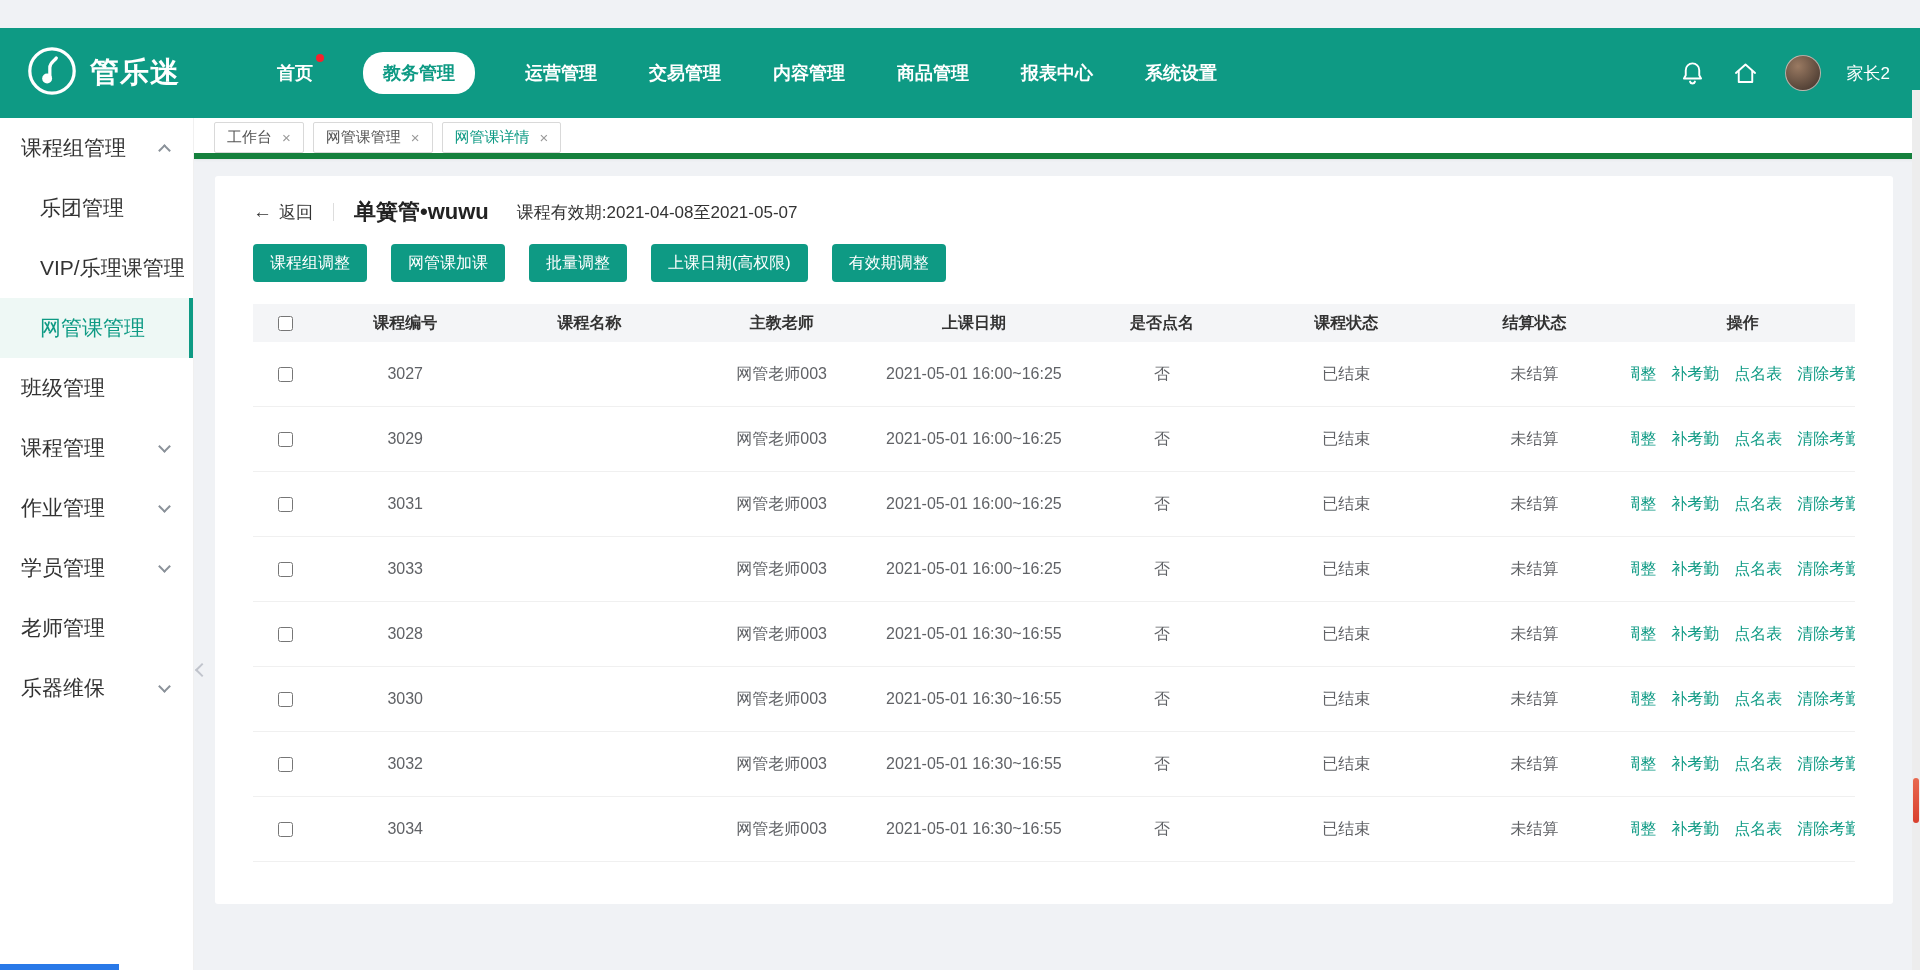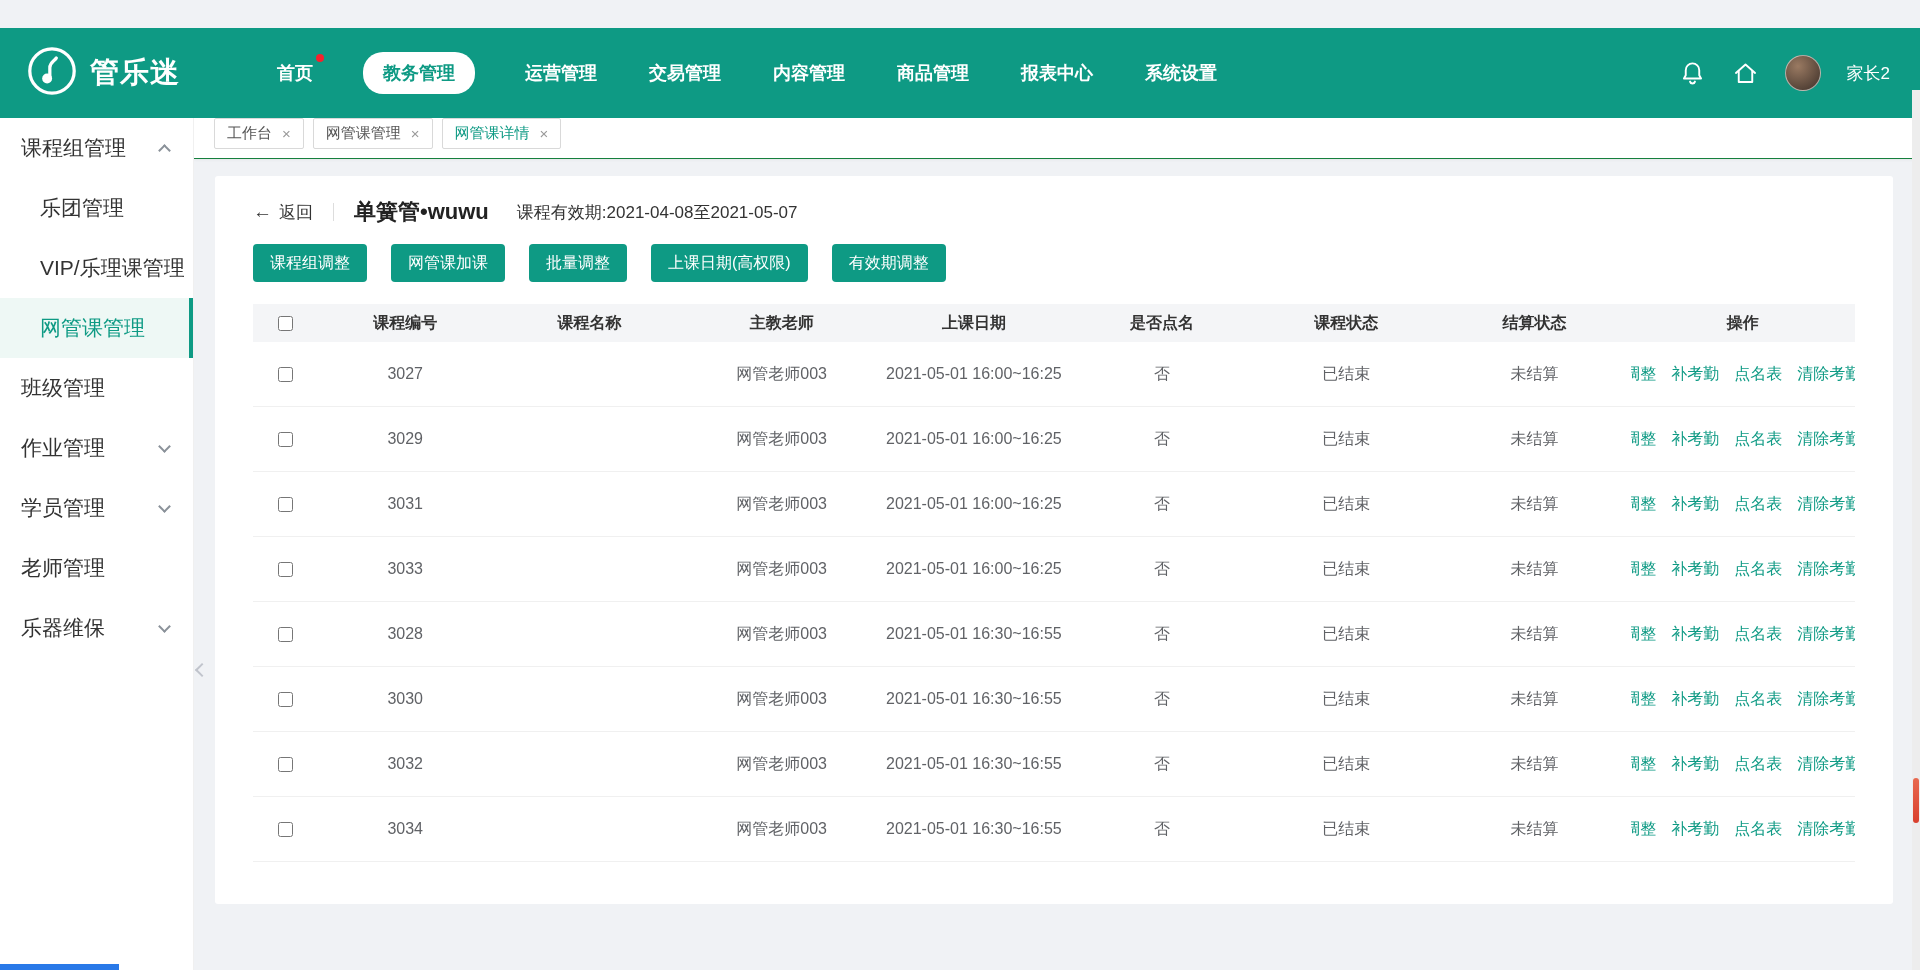--- a/index.html
+++ b/index.html
@@ -42,22 +42,22 @@
   .side-child.active{ color:var(--primary); background:var(--primary-light); border-right:4px solid var(--primary); }
   .chev{ width:9px; height:9px; border-right:2px solid #8a9199; border-bottom:2px solid #8a9199; flex-shrink:0; }
   .chev.up{ transform:rotate(-135deg); margin-top:4px; }
   .chev.down{ transform:rotate(45deg); margin-top:-4px; }
   .collapse-handle{ position:absolute; left:194px; top:530px; width:16px; height:44px;
     display:flex; align-items:center; justify-content:center; cursor:pointer; z-index:5; }
   .chev-left{ width:10px; height:10px; border-left:2px solid #c0c4cc; border-bottom:2px solid #c0c4cc; transform:rotate(45deg); }
 
   
   .content{ flex:1; background:var(--bg); display:flex; flex-direction:column; overflow:hidden; }
-  .tabbar{ height:41px; flex-shrink:0; background:#fff; border-bottom:1px solid #15803d;
-    box-shadow:0 1px 3px rgba(0,0,0,.05); display:flex; align-items:flex-start; gap:9px; padding:0 20px; }
+  .tabbar{ height:41px; flex-shrink:0; background:#fff; border-bottom:6px solid #15803d;
+    box-shadow:0 1px 3px rgba(0,0,0,.05); display:flex; align-items:flex-end; gap:9px; padding:0 20px; }
   .tab{ height:31px; display:flex; align-items:center; gap:10px; padding:0 12px;
     border:1px solid #d9d9d9; background:#fff; border-radius:2px; font-size:15px; color:#555; cursor:pointer; white-space:nowrap; }
   .tab.active .tab-label{ color:var(--primary); }
   .tab-close{ color:#999; font-size:15px; line-height:1; cursor:pointer; }
 
   
   .card{ background:#fff; margin:17px 27px 0 21px; border-radius:3px; padding:16px 38px 42px; }
   .card-head{ height:40px; display:flex; align-items:center; margin-bottom:12px; }
   .back{ display:flex; align-items:center; gap:7px; font-size:17px; color:#333; cursor:pointer; }
   .back-arrow{ font-size:19px; color:#333; }
@@ -165,20 +165,24 @@
       <div class="side-item side-child">
         <span>VIP/乐理课管理</span>
       </div>
       <div class="side-item side-child active">
         <span>网管课管理</span>
       </div>
       <div class="side-item">
         <span>班级管理</span>
       </div>
       <div class="side-item">
+        <span>课程管理</span>
+        <i class="chev down"></i>
+      </div>
+      <div class="side-item">
         <span>作业管理</span>
         <i class="chev down"></i>
       </div>
       <div class="side-item">
         <span>学员管理</span>
         <i class="chev down"></i>
       </div>
       <div class="side-item">
         <span>老师管理</span>
       </div>

